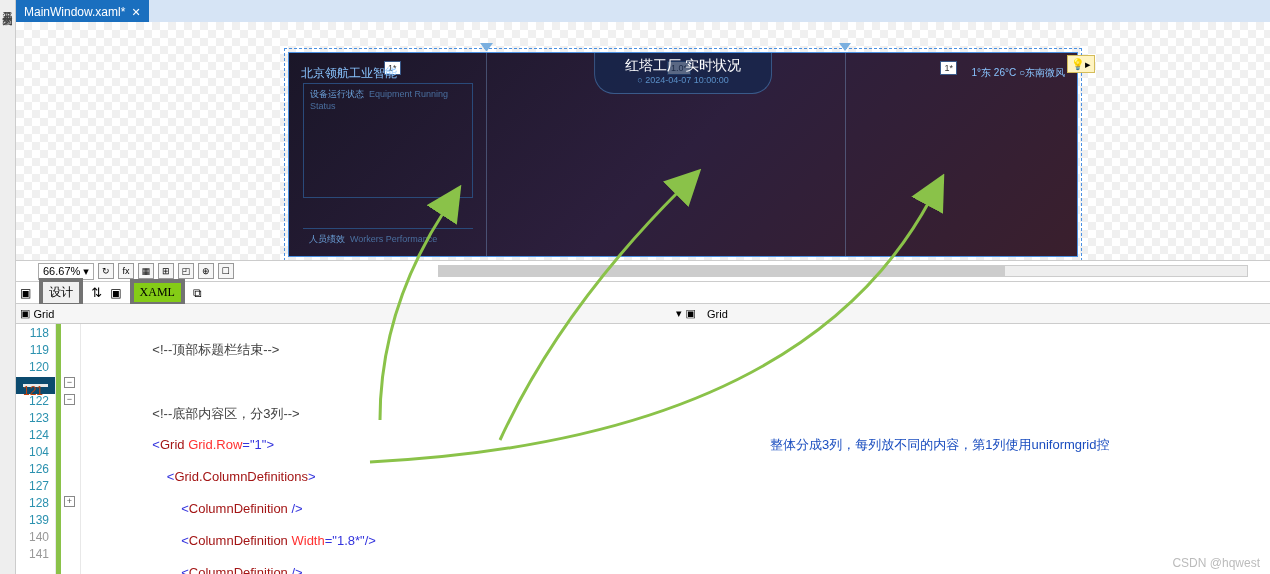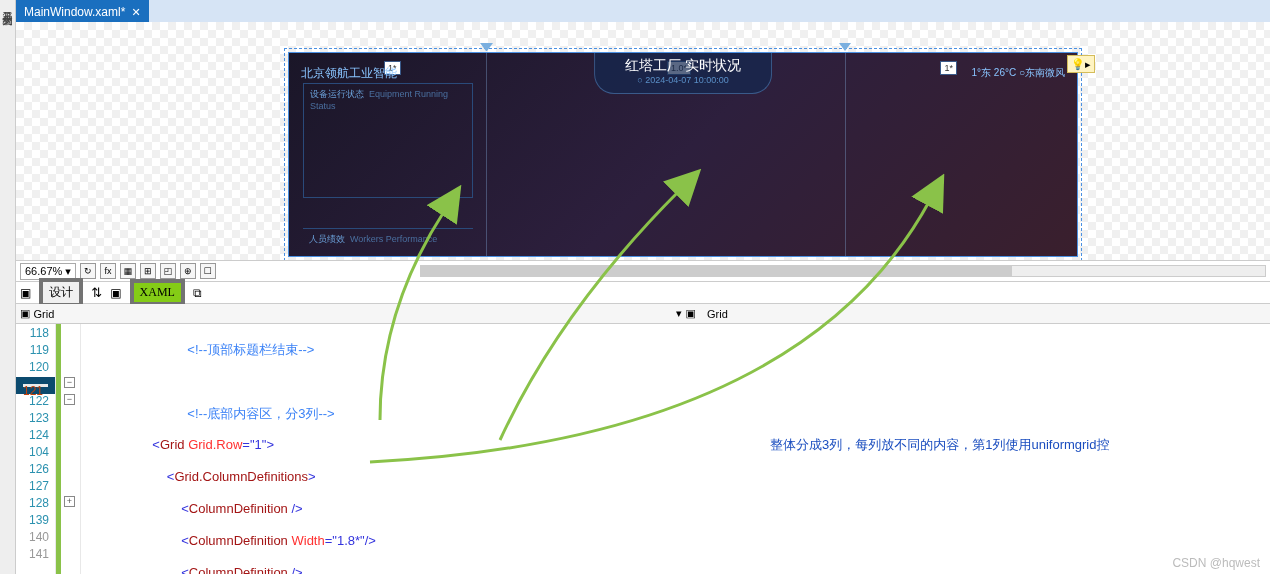--- a/index.html
+++ b/index.html
@@ -42,21 +42,21 @@
 .col-line-2 { left: 70.5%; }
 
 .preview-section { position: absolute; left: 14px; top: 30px; width: 170px; height: 115px; border: 1px solid #2a4a7a; }
 .preview-section .sec-title { font-size: 9px; color: #6a9fd7; padding: 4px 6px; }
 .preview-section2 { position: absolute; left: 14px; top: 175px; width: 170px; }
 .preview-section2 .sec-title { font-size: 9px; color: #6a9fd7; padding: 4px 6px; border-top: 1px solid #2a4a7a; }
 
 .bulb-badge { position: absolute; right: -18px; top: 2px; width: 28px; height: 18px; background: #fff4c2; border: 1px solid #d4bc5a; font-size: 11px; text-align: center; line-height: 16px; }
 
 
-.zoom-bar { position: absolute; left: 16px; top: 260px; right: 0; height: 22px; background: #fff; border-top: 1px solid #ccc; border-bottom: 1px solid #ccc; display: flex; align-items: center; font-size: 12px; gap: 4px; padding: 0 4px; }
+.zoom-bar { position: absolute; left: 16px; top: 260px; right: 0; height: 22px; background: #fff; border-top: 1px solid #ccc; border-bottom: 1px solid #ccc; display: flex; align-items: center; font-size: 12px; gap: 4px; padding: 0 22px; }
 .zoom-bar .dd { border: 1px solid #aaa; padding: 1px 4px; font-size: 11px; }
 .zoom-bar .ico { width: 16px; height: 16px; border: 1px solid #999; font-size: 9px; text-align: center; line-height: 14px; background: #f6f6f6; }
 .hscroll { flex: 1; height: 12px; background: #eee; border: 1px solid #ccc; margin-left: 200px; position: relative; }
 .hscroll::before { content: ""; position: absolute; left: 0; width: 70%; height: 100%; background: #ccc; }
 
 
 .view-switcher { position: absolute; left: 16px; top: 282px; right: 0; height: 22px; background: #fff; border-bottom: 1px solid #ccc; display: flex; align-items: center; font-size: 12px; padding: 0 4px; gap: 8px; }
 .view-switcher .btn { padding: 2px 6px; background: #f0f0f0; border: 4px solid #737373; }
 .view-switcher .btn.active { background: #84cc16; font-family: Liberation Serif, serif; }
 .view-switcher .swap { font-size: 13px; }
@@ -69,21 +69,21 @@
 
 .editor { position: absolute; left: 16px; top: 324px; right: 0; bottom: 0; background: #fff; display: flex; font-family: Consolas, monospace; font-size: 13px; }
 .gutter { width: 40px; background: #fff; border-right: 1px solid #e8e8e8; text-align: right; color: #2b91af; padding-top: 2px; }
 .gutter .ln { height: 17px; padding-right: 6px; font-size: 12px; }
 .gutter .ln.dim { color: #999; }
 .fold-col { width: 20px; background: #fff; border-right: 1px solid #e8e8e8; position: relative; }
 .fold-mark { position: absolute; left: 3px; width: 11px; height: 11px; border: 1px solid #888; background: #fff; font-size: 9px; text-align: center; line-height: 9px; color: #555; }
 .change-bar { width: 5px; background: #8ac249; }
 .code { flex: 1; padding-top: 2px; position: relative; white-space: pre; }
 .code-line { height: 17px; padding-left: 28px; }
-.c-comment { color: #3b82f6; margin-left: 35px; }
+.c-comment { color: #404040; }
 .c-tag { color: #a31515; }
 .c-attr { color: #ff3030; }
 .c-punct { color: #3333dd; }
 
 
 .anno-text { position: absolute; color: #1a4dbf; font-size: 13px; }
 svg.annotations { position: absolute; left: 0; top: 0; width: 1270px; height: 574px; pointer-events: none; }
 
 .watermark { position: absolute; right: 10px; bottom: 4px; color: #bbb; font-size: 12px; margin-left: 48px; }
 </style>

